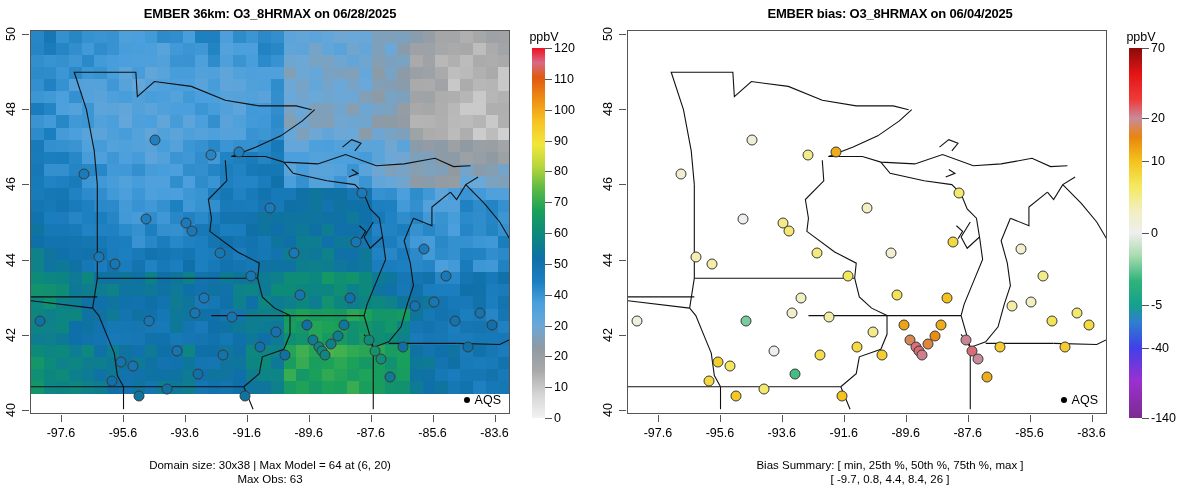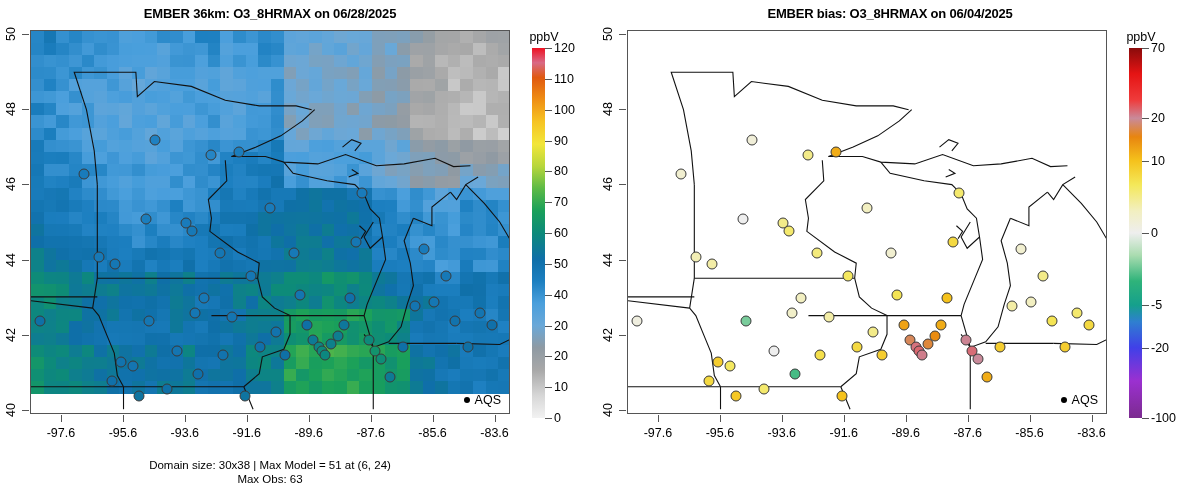--- a/index.html
+++ b/index.html
@@ -1355,21 +1355,21 @@
           <div class="cbar-tick" style="left:25px;top:79.7px;"></div>
           <div class="cbar-lab" style="left:34px;top:79.7px;">100</div>
           <div class="cbar-tick" style="left:25px;top:48.8px;"></div>
           <div class="cbar-lab" style="left:34px;top:48.8px;">110</div>
           <div class="cbar-tick" style="left:25px;top:18.0px;"></div>
           <div class="cbar-lab" style="left:34px;top:18.0px;">120</div>
         </div>
     </div>
 
     <div class="caption" id="cap-model">
-      <div>Domain size: 30x38 | Max Model = 51 at (6, 24)</div>
+      <div>Domain size: 30x38 | Max Model = 64 at (6, 20)</div>
       <div>Max Obs: 63</div>
     </div>
   </div>
 
   <div class="panel" id="panel-bias">
 
     <div class="panel-title" style="left:20px;">EMBER bias: O3_8HRMAX on 06/04/2025</div>
 
     <div class="plot-frame" id="frame-bias">
       <svg class="mapsvg" viewBox="0 0 480 384" preserveAspectRatio="none">
@@ -1510,21 +1510,25 @@
           <div class="cbar-lab" style="left:34px;top:18.0px;">70</div>
           <div class="cbar-tick" style="left:25px;top:88.3px;"></div>
           <div class="cbar-lab" style="left:34px;top:88.3px;">20</div>
           <div class="cbar-tick" style="left:25px;top:130.9px;"></div>
           <div class="cbar-lab" style="left:34px;top:130.9px;">10</div>
           <div class="cbar-tick" style="left:25px;top:203.0px;"></div>
           <div class="cbar-lab" style="left:34px;top:203.0px;">0</div>
           <div class="cbar-tick" style="left:25px;top:275.1px;"></div>
           <div class="cbar-lab" style="left:34px;top:275.1px;">-5</div>
           <div class="cbar-tick" style="left:25px;top:317.7px;"></div>
-          <div class="cbar-lab" style="left:34px;top:317.7px;">-20</div>
+          <div class="cbar-lab" style="left:34px;top:317.7px;">-40</div>
           <div class="cbar-tick" style="left:25px;top:388.0px;"></div>
-          <div class="cbar-lab" style="left:34px;top:388.0px;">-100</div>
+          <div class="cbar-lab" style="left:34px;top:388.0px;">-140</div>
         </div>
     </div>
 
+    <div class="caption" id="cap-bias" style="left:20px;">
+      <div>Bias Summary: [ min, 25th %, 50th %, 75th %, max ]</div>
+      <div>[ -9.7,   0.8,   4.4,   8.4,   26 ]</div>
+    </div>
   </div>
 
 </div>
 
 </body></html>

